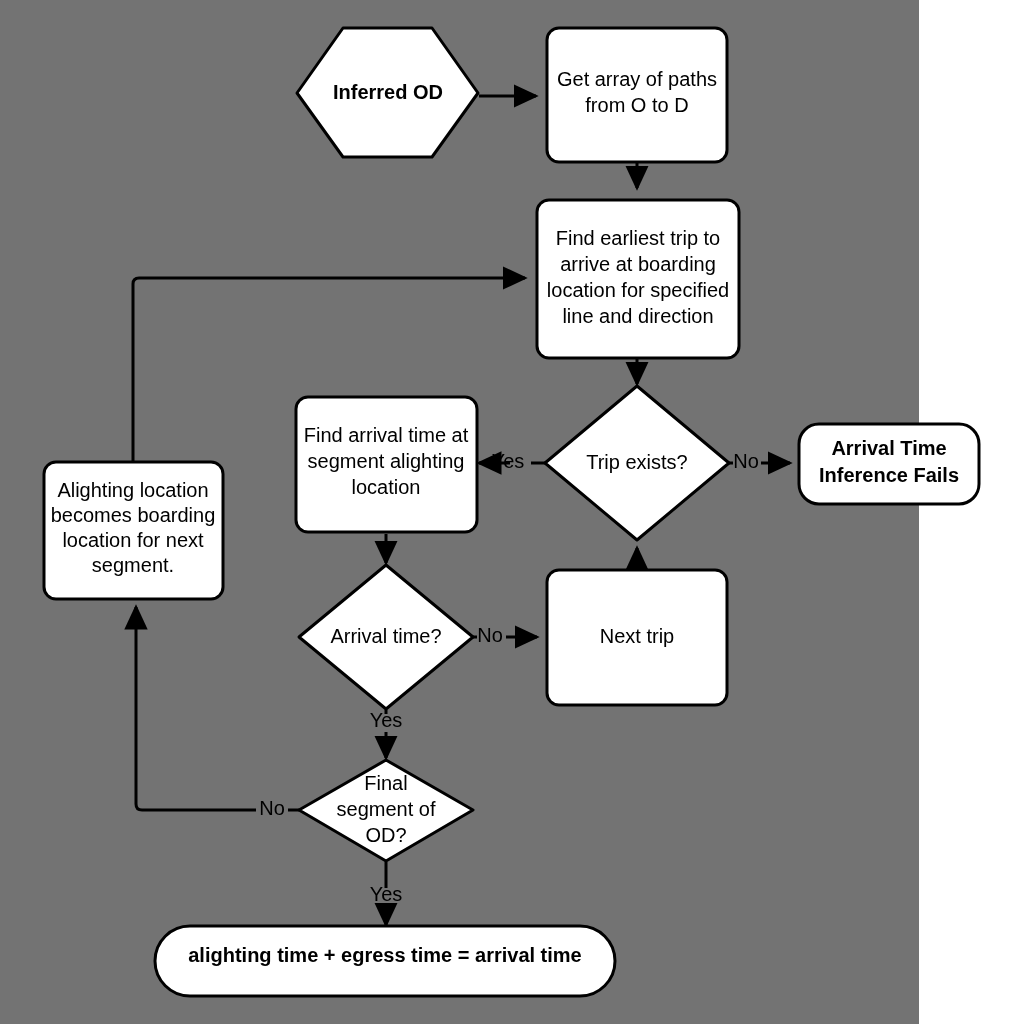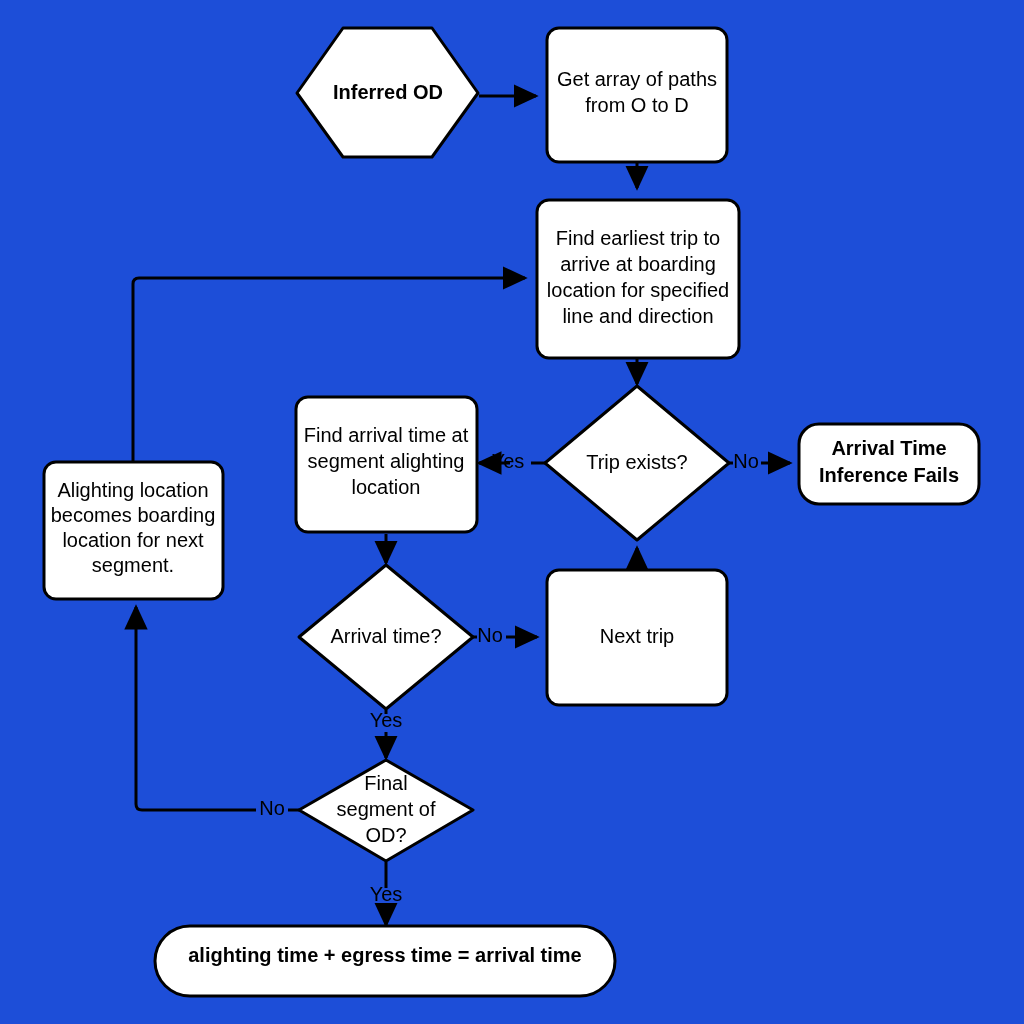--- a/index.html
+++ b/index.html
@@ -2,23 +2,23 @@
 <html><head>
 <meta charset="utf-8">
 <style>
   html, body {
     margin: 0;
     padding: 0;
     background: #ffffff;
   }
   #canvas {
     position: relative;
-    width: 1024px;
+    width: 919px;
     height: 1024px;
-    background: #1d4ed8;
+    background: #737373;
     font-family: "Liberation Sans", sans-serif;
   }
   svg#flow {
     position: absolute;
     left: 0;
     top: 0;
     width: 1024px;
     height: 1024px;
   }
   .node-shape {

